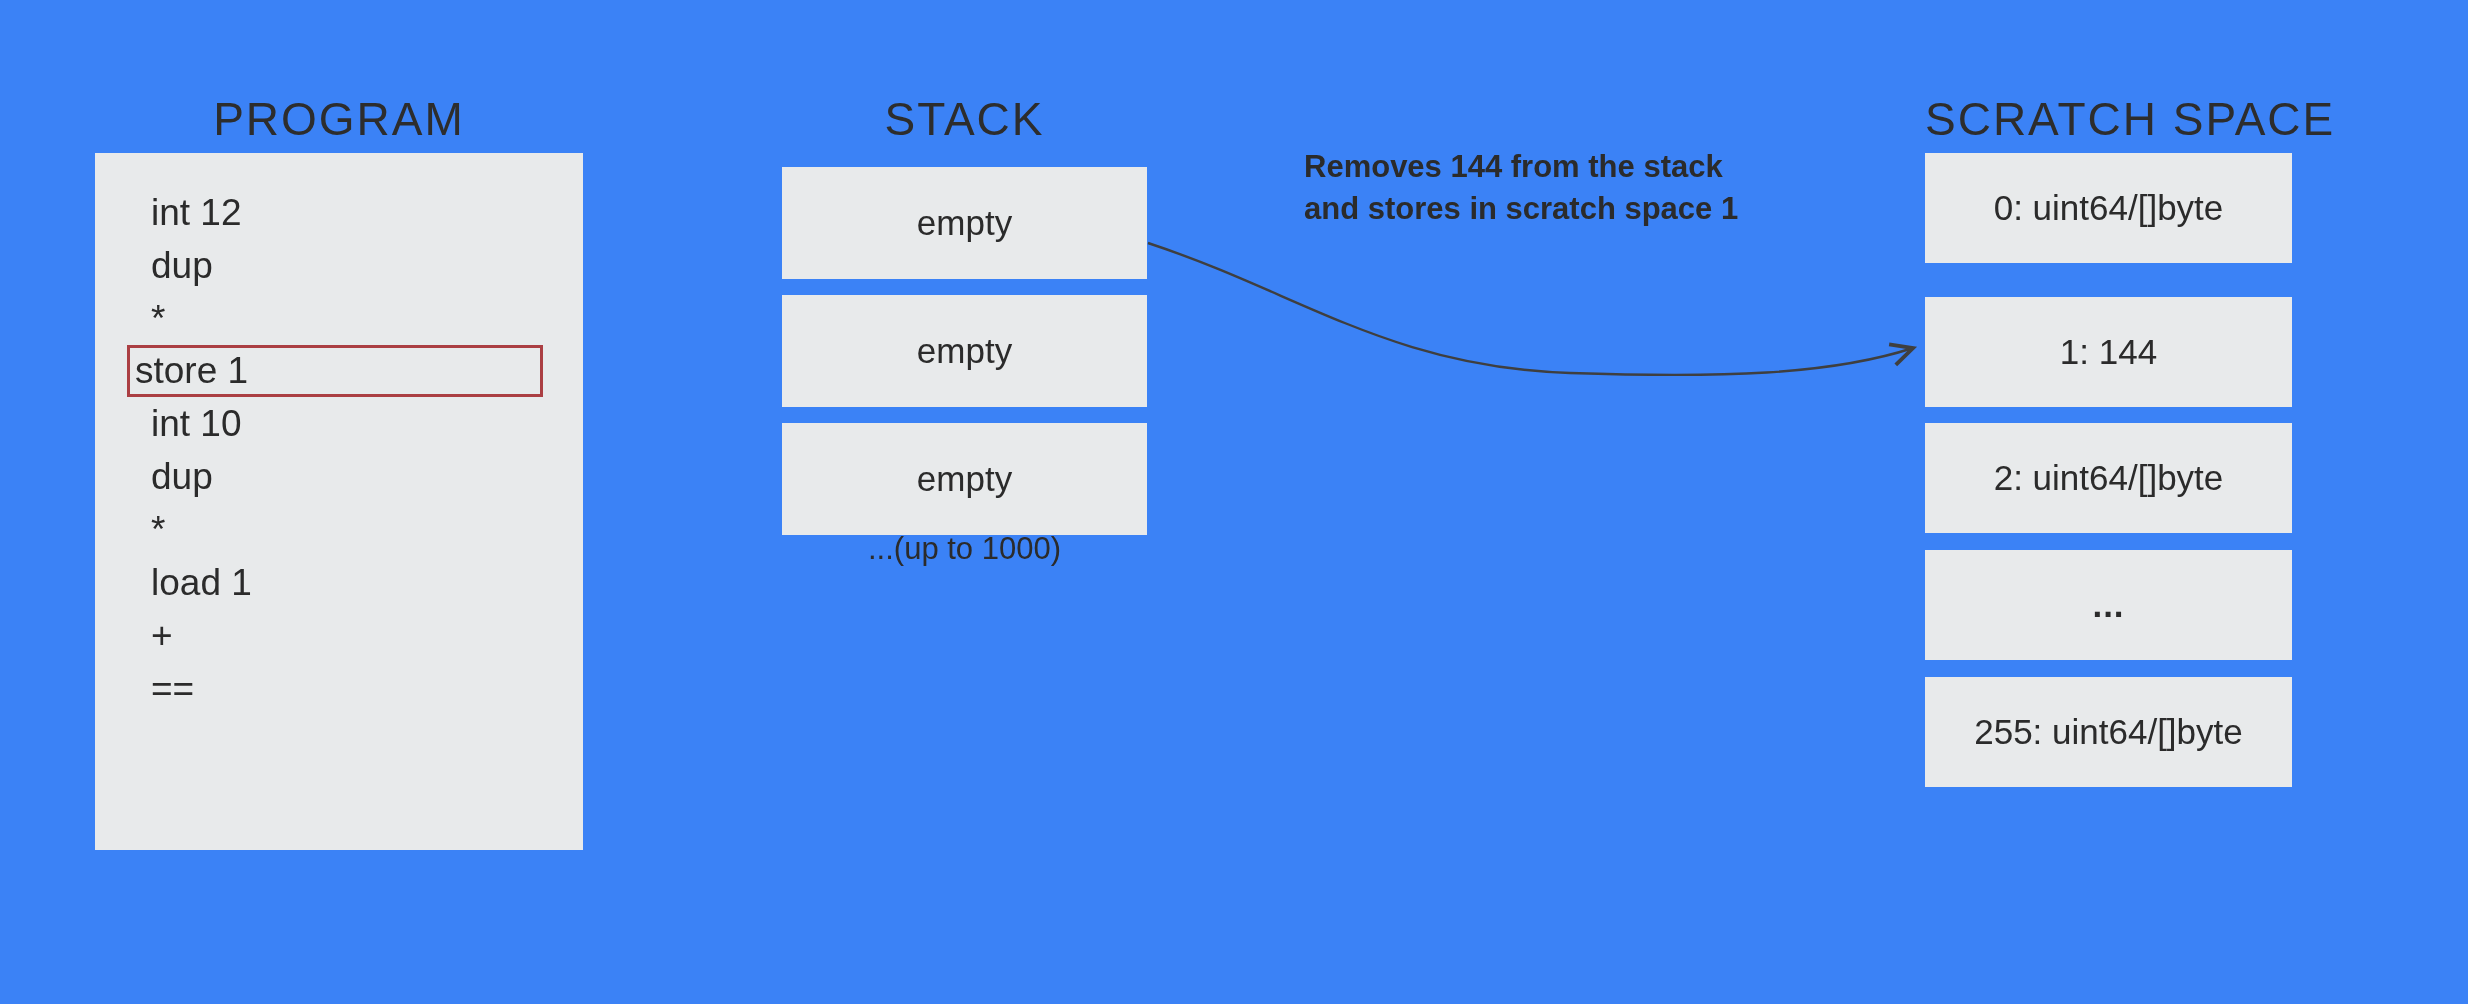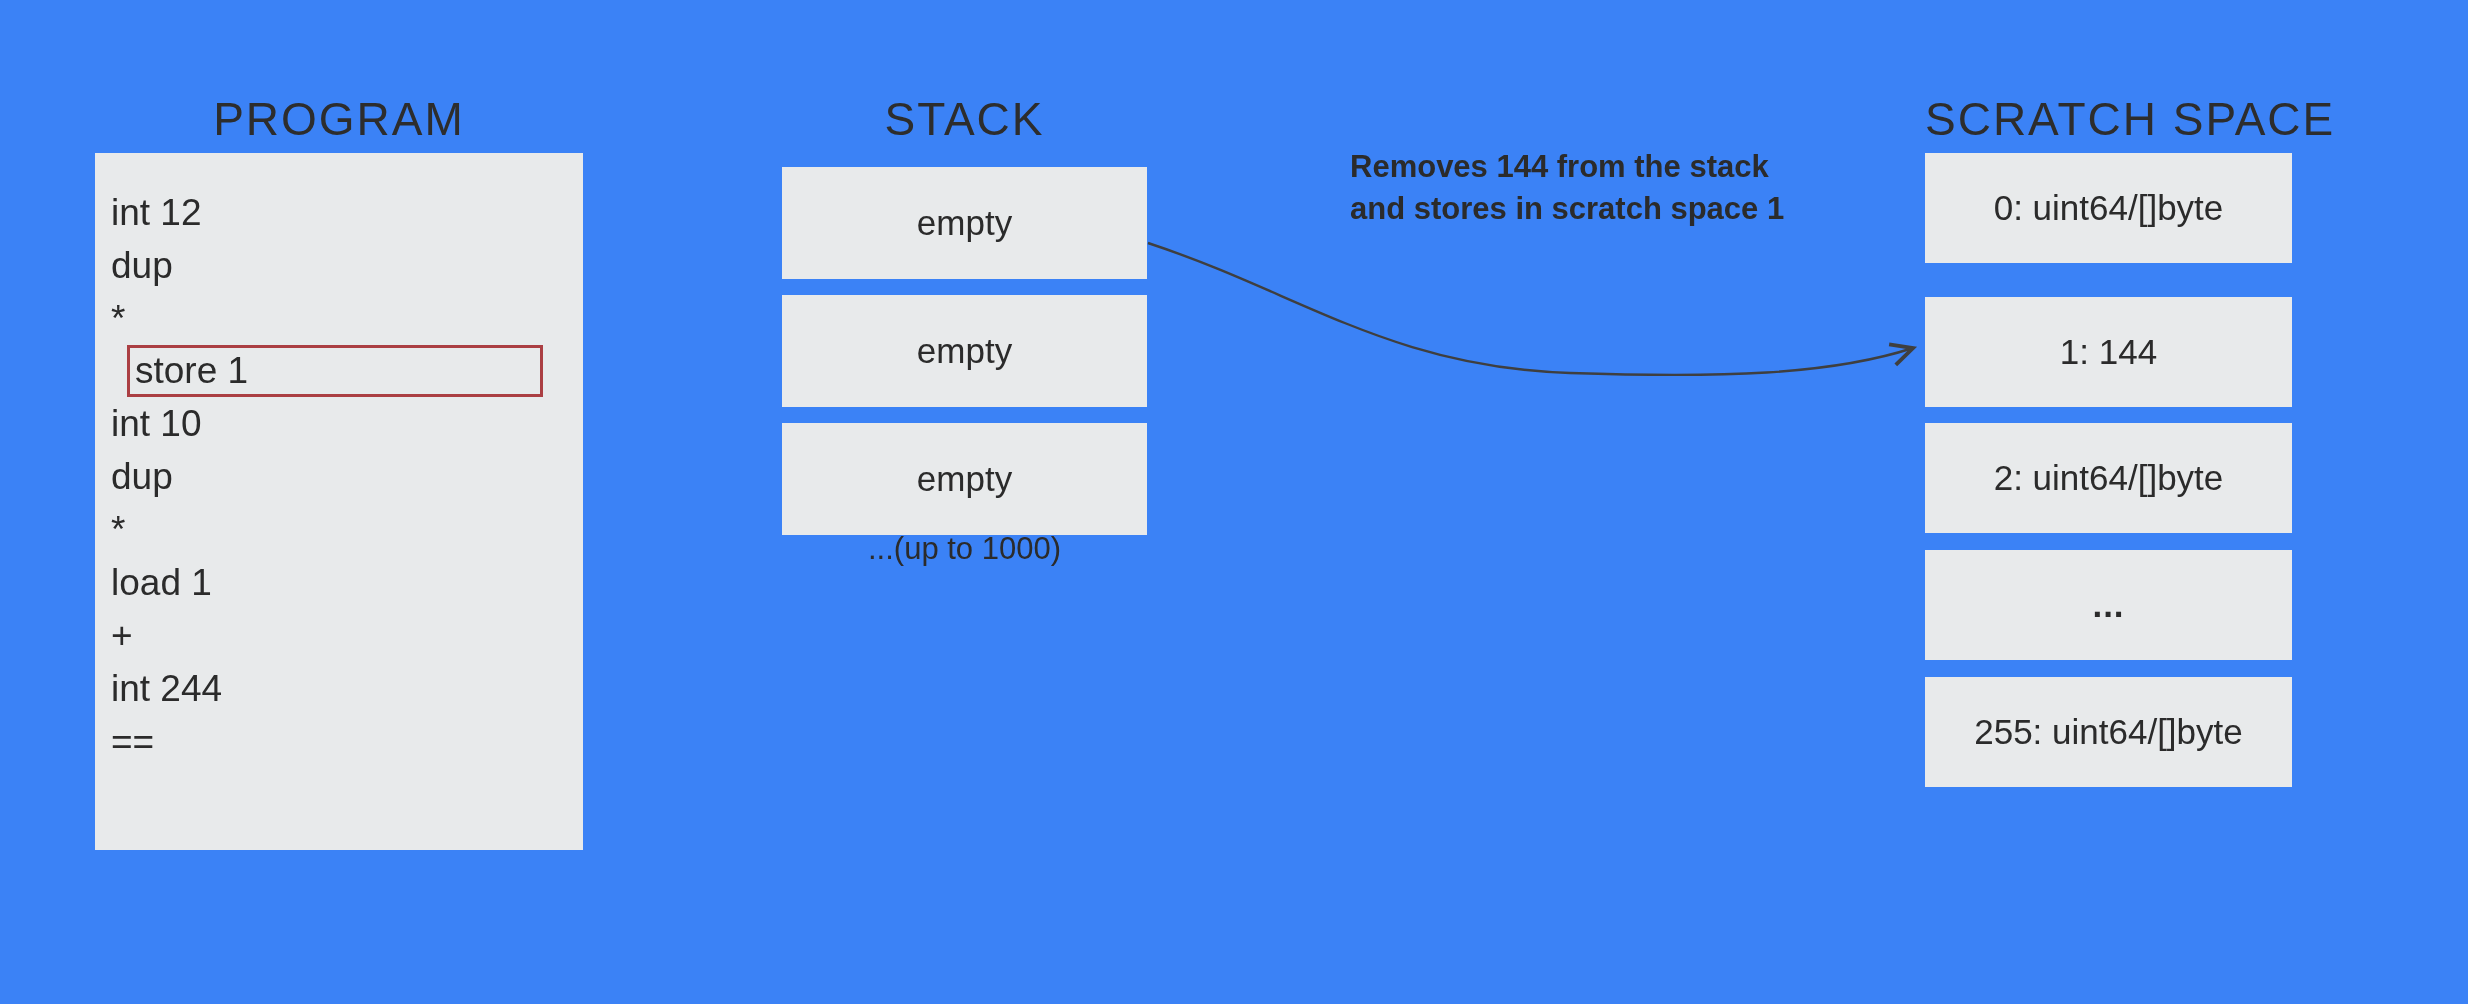--- a/index.html
+++ b/index.html
@@ -37,21 +37,21 @@
     width: 488px;
     height: 697px;
     background: #e8eaeb;
     padding-top: 33px;
     box-sizing: border-box;
   }
   .iline {
     height: 53px;
     display: flex;
     align-items: center;
-    padding-left: 16px;
+    padding-left: 56px;
     font-size: 37px;
     color: #2b2b2b;
     white-space: pre;
   }
   .iline.highlight {
     height: 52px;
     width: 416px;
     margin-left: 32px;
     padding-left: 5px;
     box-sizing: border-box;
@@ -81,21 +81,21 @@
     width: 365px;
     text-align: center;
     font-size: 31px;
     font-weight: normal;
     color: #2b2b2b;
   }
 
   
   #annotation {
     position: absolute;
-    left: 1350px;
+    left: 1304px;
     top: 146px;
     font-size: 31px;
     font-weight: bold;
     line-height: 42px;
     color: #2b2b2b;
     white-space: nowrap;
   }
 
   
   #arrow-svg {
@@ -127,21 +127,20 @@
   <div id="program-box">
     <div class="iline">int 12</div>
     <div class="iline">dup</div>
     <div class="iline">*</div>
     <div class="iline highlight">store 1</div>
     <div class="iline">int 10</div>
     <div class="iline">dup</div>
     <div class="iline">*</div>
     <div class="iline">load 1</div>
     <div class="iline">+</div>
-    <div class="iline">int 244</div>
     <div class="iline">==</div>
   </div>
 
   <div class="slot stack-slot" id="stack-slot-0">empty</div>
   <div class="slot stack-slot" id="stack-slot-1">empty</div>
   <div class="slot stack-slot" id="stack-slot-2">empty</div>
   <div id="stack-note">...(up to 1000)</div>
 
   <div id="annotation">
     <div>Removes 144 from the stack</div>

